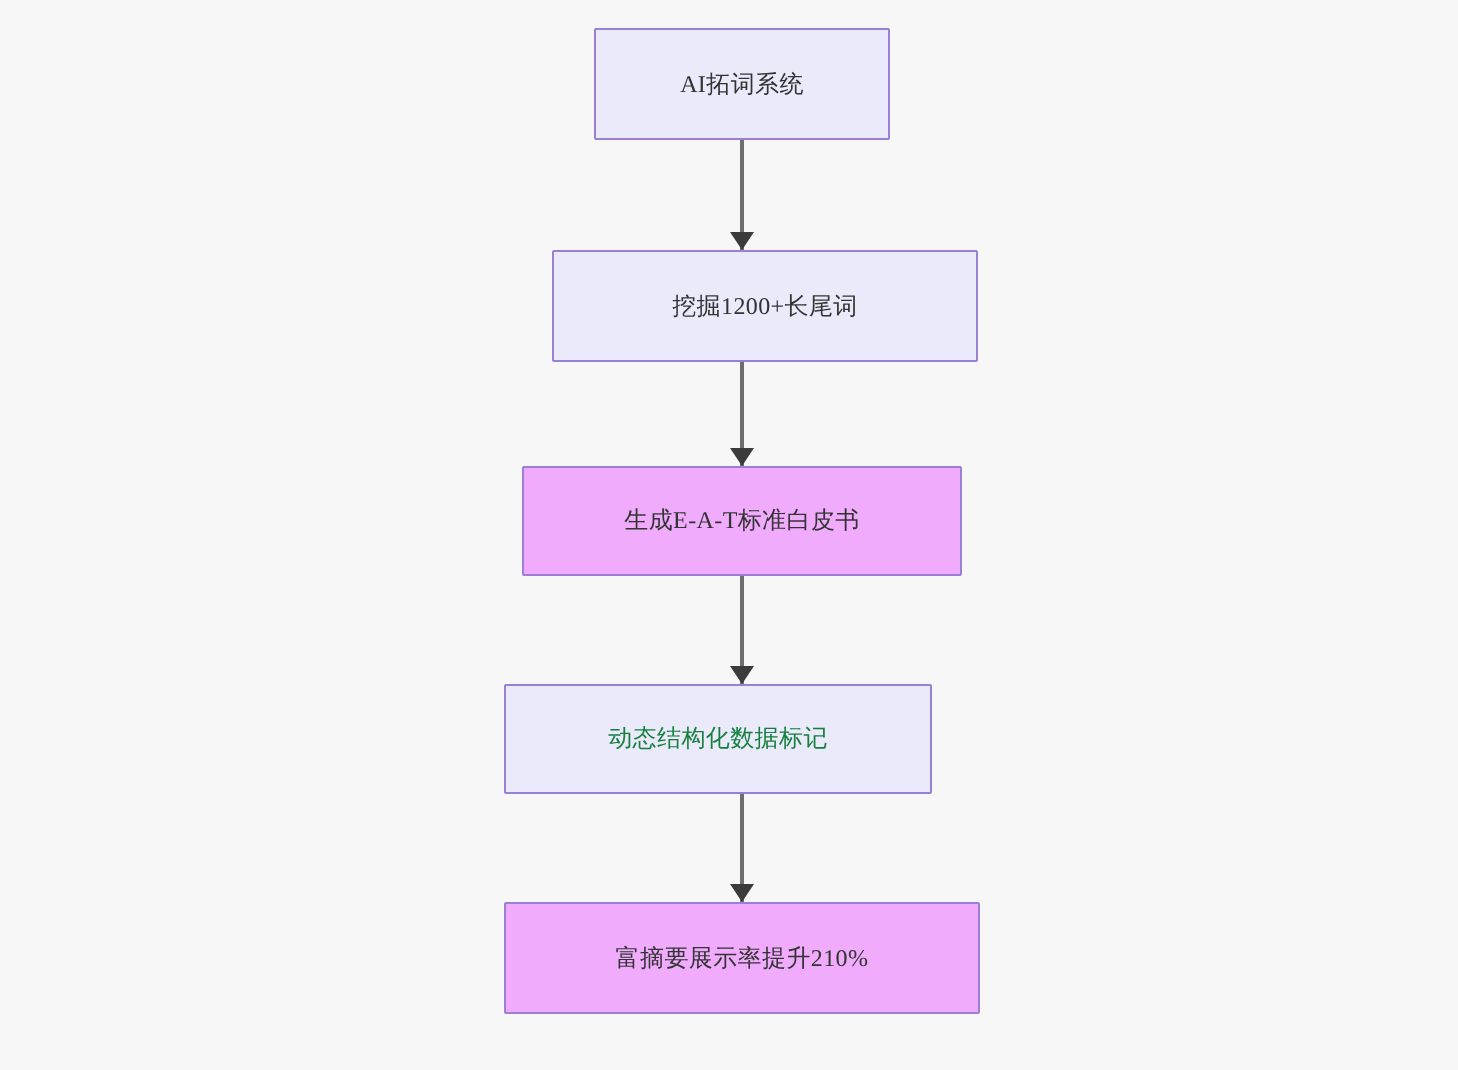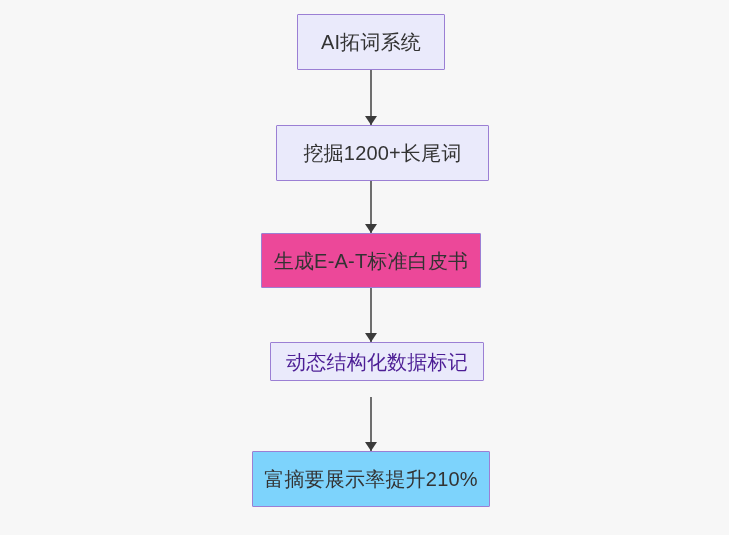--- a/index.html
+++ b/index.html
@@ -21,24 +21,25 @@
   .node {
     position: absolute;
     box-sizing: border-box;
     background: #eaeafb;
     border: 1.6px solid #9b7fd4;
     border-radius: 1px;
     display: flex;
     align-items: center;
     justify-content: center;
     color: #333333;
-    font-size: 20px;
+    font-size: 12px;
     line-height: 1.2;
     letter-spacing: 0.2px;
     white-space: nowrap;
+    font-family: Liberation Serif, serif;
   }
   .edge {
     position: absolute;
     width: 0;
   }
   .edge .line {
     position: absolute;
     left: 0;
     top: 0;
     width: 2px;
@@ -59,25 +60,25 @@
 </style>
 </head>
 <body style="background: rgb(247, 247, 247);">
 
 <div id="flowchart">
 
   <div class="node" id="node-n1" style="left: 297px; top: 14px; width: 148px; height: 56px; background: rgb(234, 234, 251); border-color: rgb(155, 127, 212); color: rgb(51, 51, 51);">AI拓词系统</div>
 
   <div class="node" id="node-n2" style="left: 276px; top: 125px; width: 213px; height: 56px; background: rgb(234, 234, 251); border-color: rgb(155, 127, 212); color: rgb(51, 51, 51);">挖掘1200+长尾词</div>
 
-  <div class="node" id="node-n3" style="left: 261px; top: 233px; width: 220px; height: 55px; background: #ec4899; border-color: rgb(155, 127, 212); color: rgb(51, 51, 51);">生成E-A-T标准白皮书</div>
+  <div class="node" id="node-n3" style="left: 261px; top: 233px; width: 220px; height: 55px; background: #f0abfc; border-color: rgb(155, 127, 212); color: rgb(51, 51, 51);">生成E-A-T标准白皮书</div>
 
-  <div class="node" id="node-n4" style="left: 270px; top: 342px; width: 214px; height: 39px; background: rgb(234, 234, 251); border-color: rgb(155, 127, 212); color: #4c1d95;">动态结构化数据标记</div>
+  <div class="node" id="node-n4" style="left: 252px; top: 342px; width: 214px; height: 55px; background: rgb(234, 234, 251); border-color: rgb(155, 127, 212); color: #15803d;">动态结构化数据标记</div>
 
-  <div class="node" id="node-n5" style="left: 252px; top: 451px; width: 238px; height: 56px; background: #7dd3fc; border-color: rgb(155, 127, 212); color: rgb(51, 51, 51);">富摘要展示率提升210%</div>
+  <div class="node" id="node-n5" style="left: 252px; top: 451px; width: 238px; height: 56px; background: #f0abfc; border-color: rgb(155, 127, 212); color: rgb(51, 51, 51);">富摘要展示率提升210%</div>
 
   <div class="edge" id="edge-e1" style="left: 371px; top: 70px; height: 55px;">
     <div class="line" style="height: 55px; background: rgb(110, 110, 110);"></div>
     <div class="arrow"></div>
   </div>
 
   <div class="edge" id="edge-e2" style="left: 371px; top: 181px; height: 52px;">
     <div class="line" style="height: 52px; background: rgb(110, 110, 110);"></div>
     <div class="arrow"></div>
   </div>

